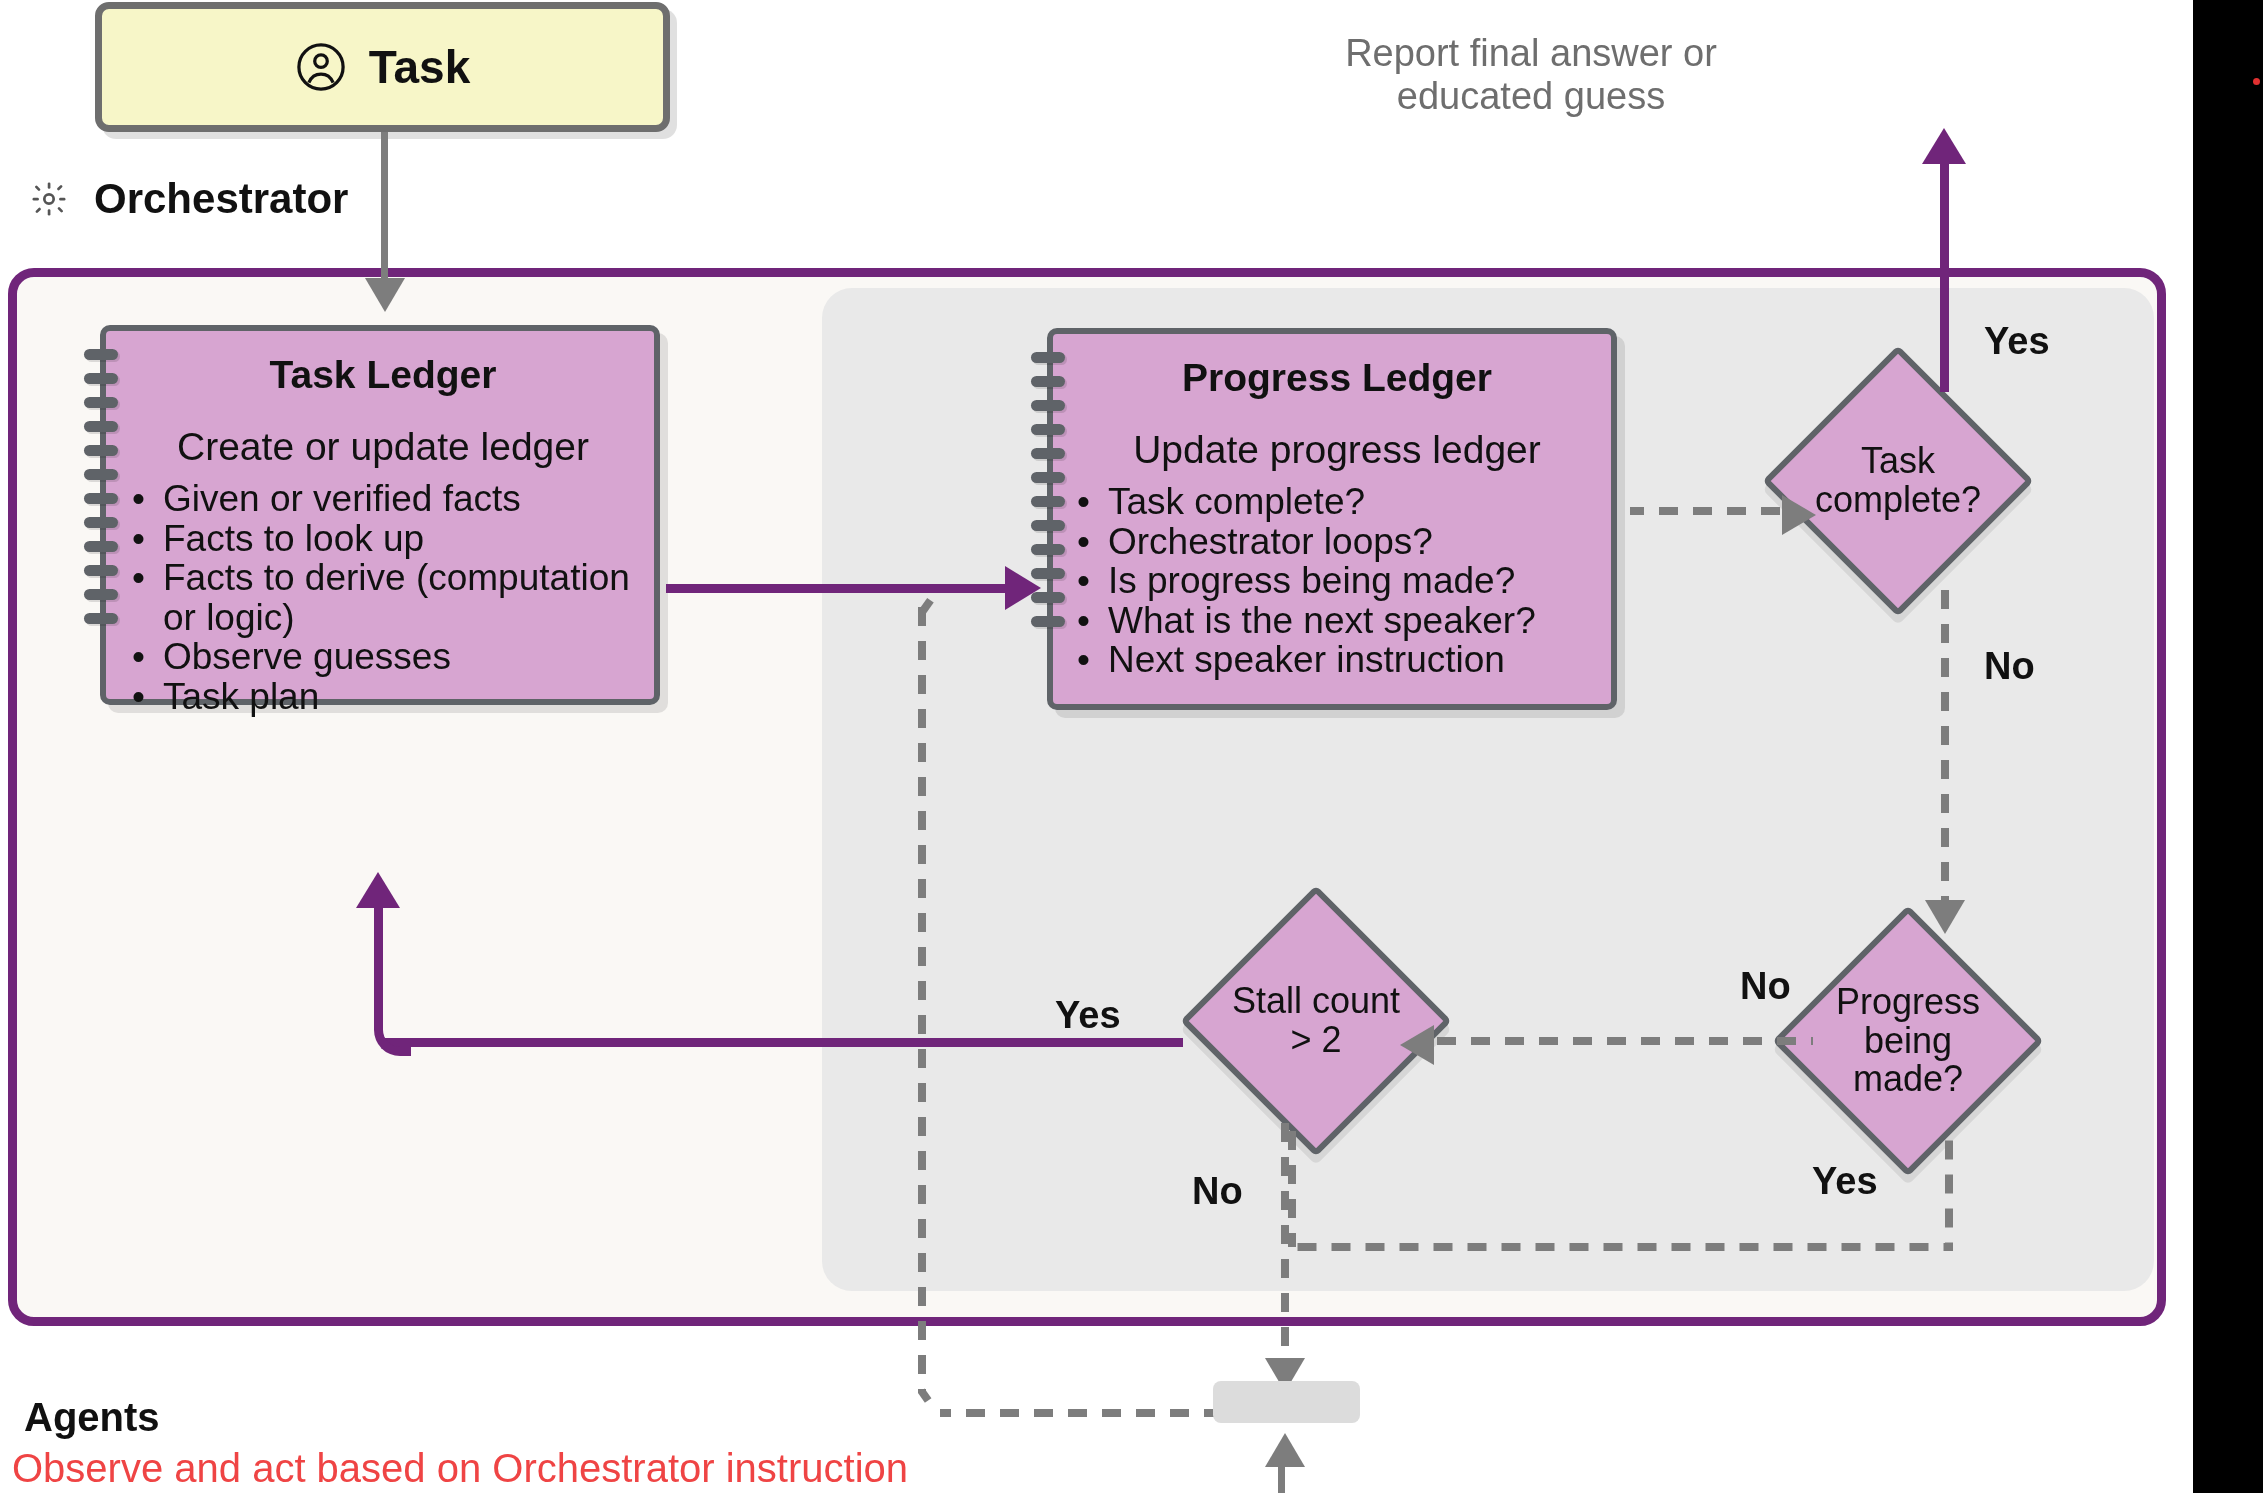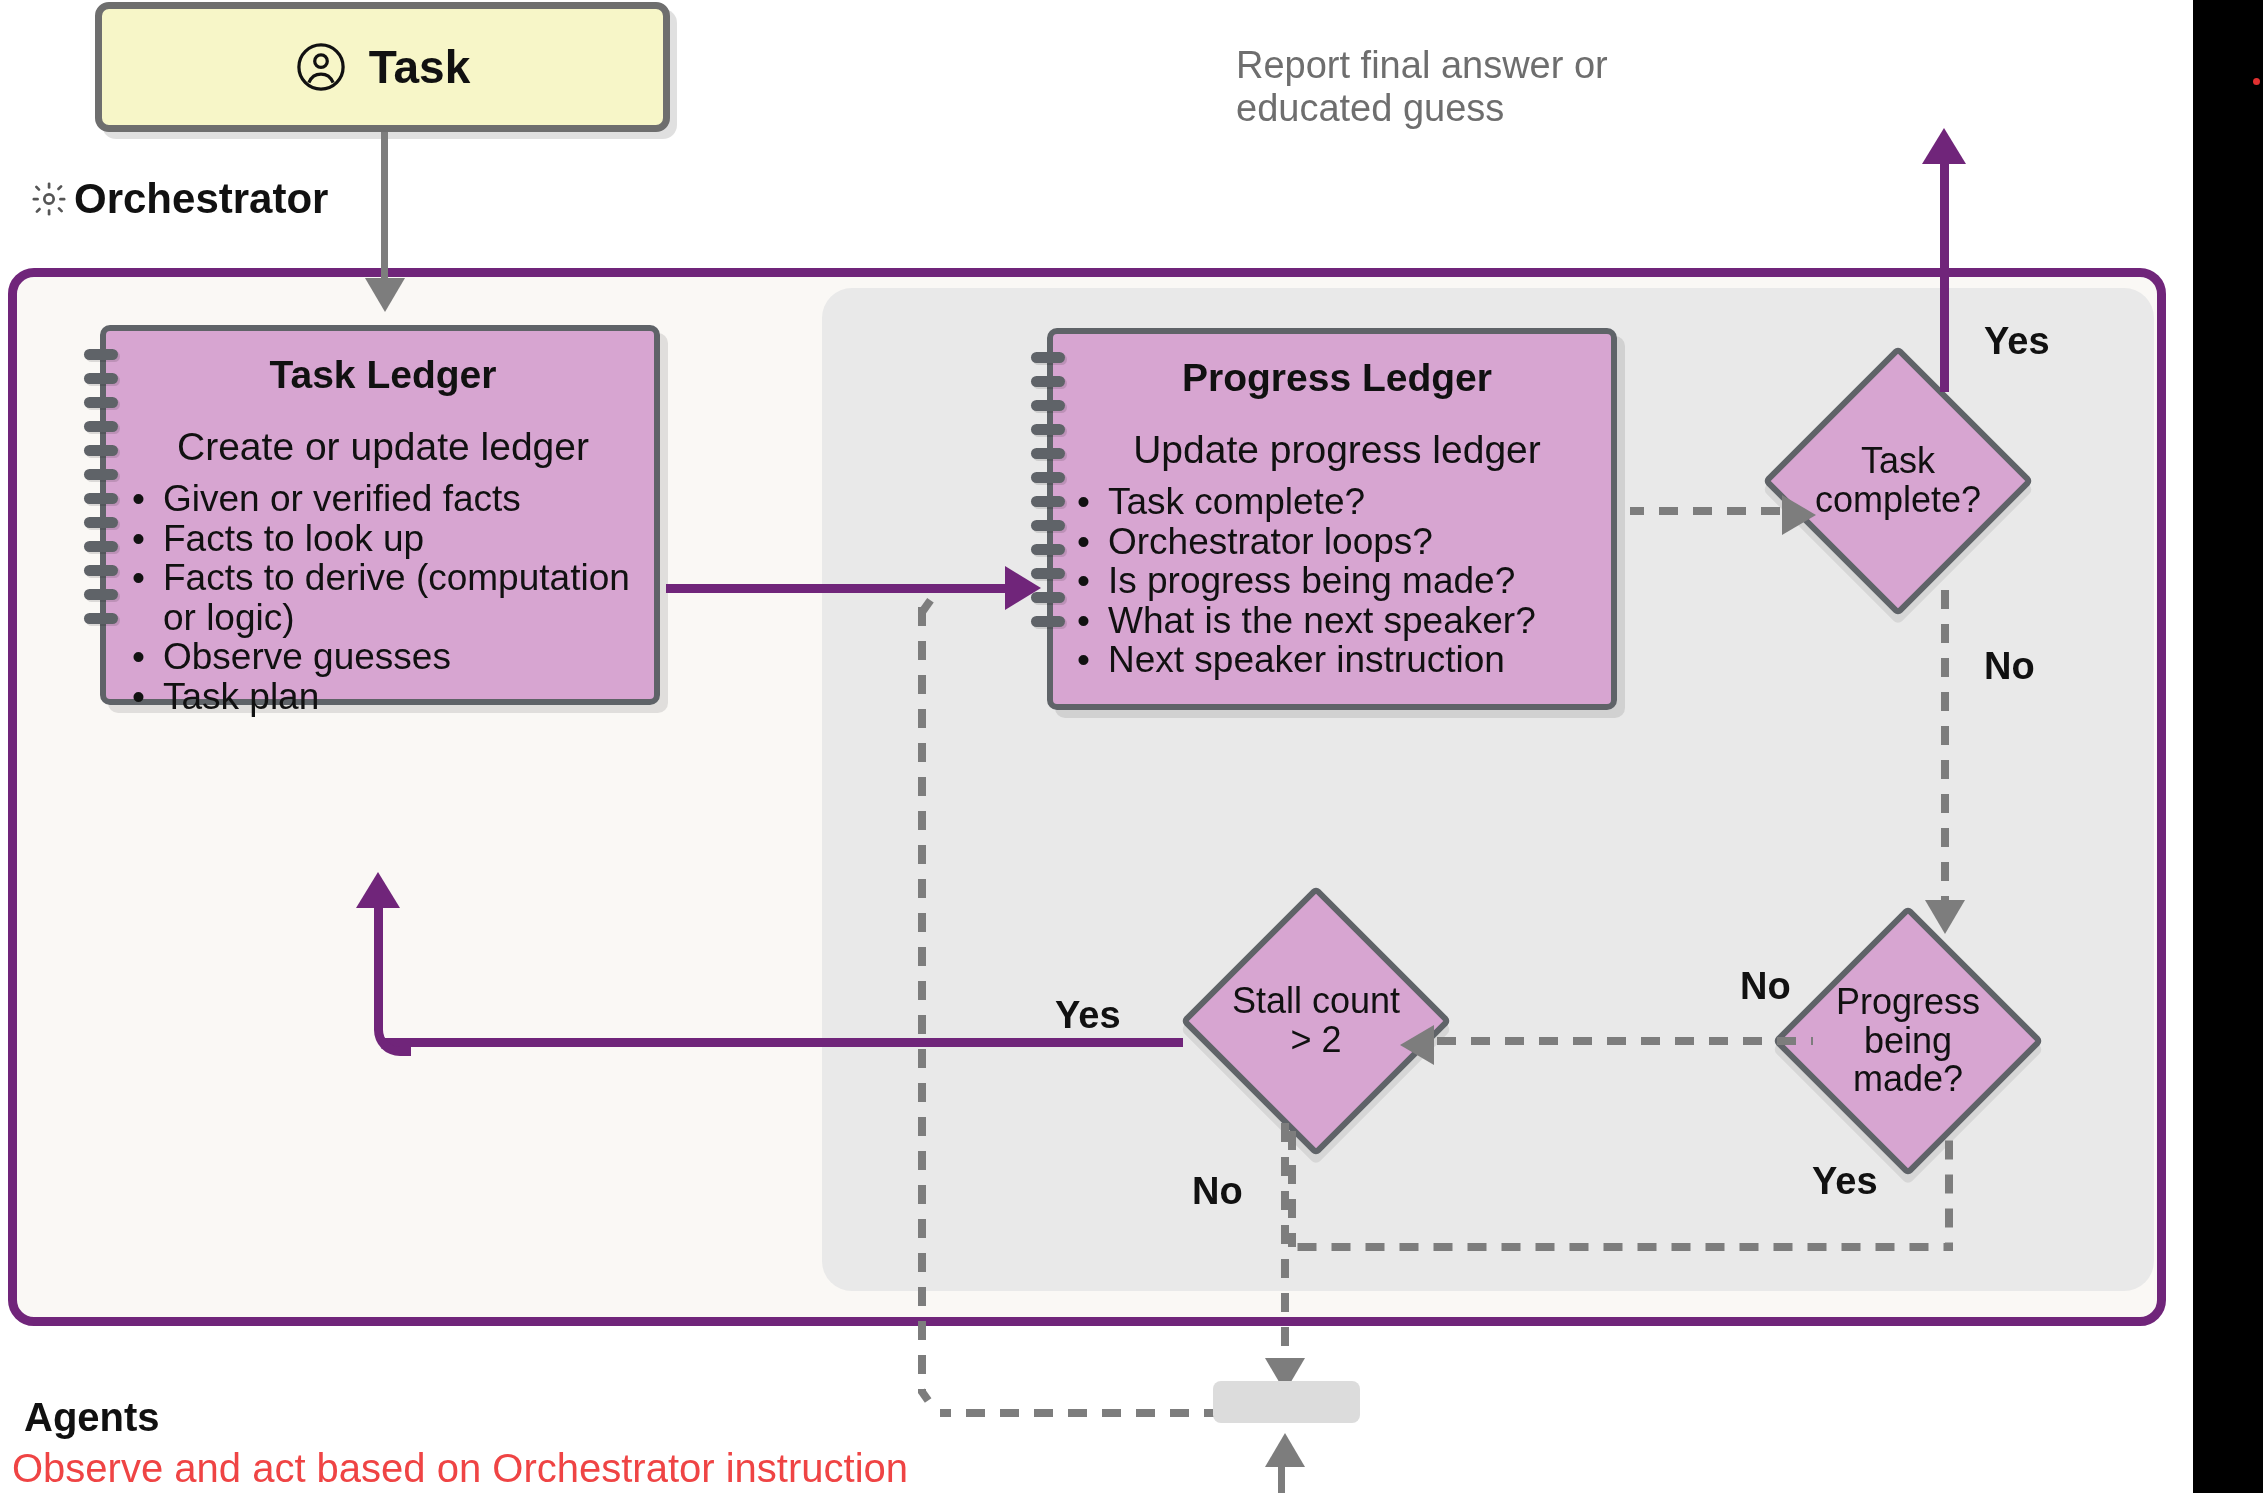--- a/index.html
+++ b/index.html
@@ -16,21 +16,21 @@
   
   .task-card{
     position:absolute;left:95px;top:2px;width:575px;height:130px;
     background:#f7f6c8;border:7px solid #6e6e6e;border-radius:14px;
     box-shadow:7px 7px 0 rgba(0,0,0,.12);
     display:flex;align-items:center;justify-content:center;gap:22px;box-sizing:border-box;
   }
   .task-card .label{font-size:46px;font-weight:bold;color:#111;}
 
   
-  .orch-label{position:absolute;left:30px;top:175px;display:flex;align-items:center;gap:6px;}
+  .orch-label{position:absolute;left:30px;top:175px;display:flex;align-items:center;gap:26px;}
   .orch-label .txt{font-size:42px;font-weight:bold;color:#111;}
 
   
   .orchestrator{
     position:absolute;left:8px;top:268px;width:2158px;height:1058px;
     background:#faf8f5;border:9px solid #70257a;border-radius:26px;box-sizing:border-box;
   }
   
   .gray-panel{
     position:absolute;left:822px;top:288px;width:1332px;height:1003px;
@@ -79,22 +79,22 @@
   .elabel{position:absolute;font-size:38px;font-weight:bold;color:#111;}
 
   
   .complete-badge{
     position:absolute;left:1718px;top:32px;width:453px;height:92px;
     background:#16a34a;border-radius:10px;display:flex;align-items:center;
     justify-content:center;gap:18px;box-sizing:border-box;
   }
   .complete-badge .ctxt{font-size:42px;font-weight:bold;color:#fff;}
   .report-note{
-    position:absolute;left:1236px;top:32px;width:470px;
-    font-size:38px;color:#6e6e6e;text-align:left;line-height:1.13;margin-top:12px;
+    position:absolute;left:1296px;top:32px;width:470px;
+    font-size:38px;color:#6e6e6e;text-align:center;line-height:1.13;
   }
 
   
   .agents-title{position:absolute;left:24px;top:1395px;font-size:40px;font-weight:bold;color:#111;}
   .agents-sub{position:absolute;left:12px;top:1446px;font-size:40px;color:#ef4444;}
 
   
   .line{position:absolute;}
   .sl{background:#7d7d7d;}            
   .pl{background:#70257a;}            

